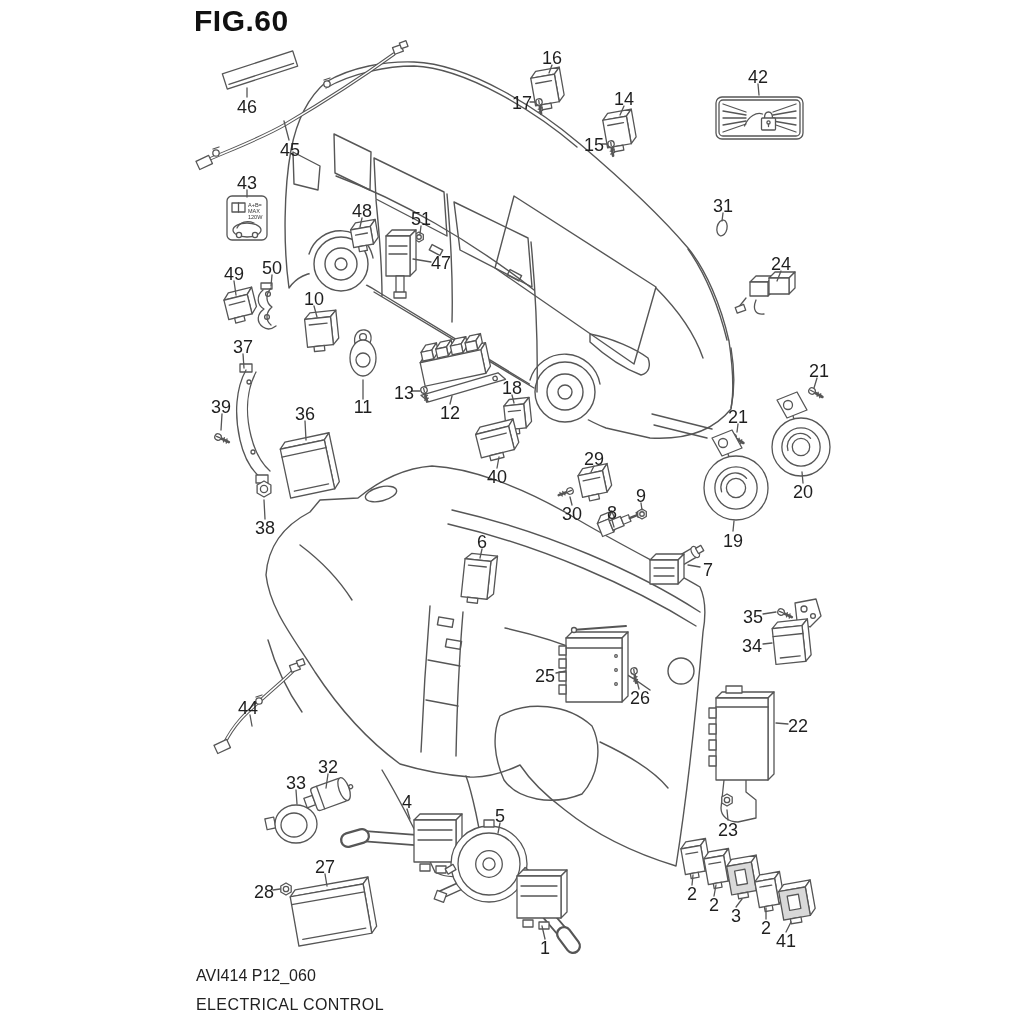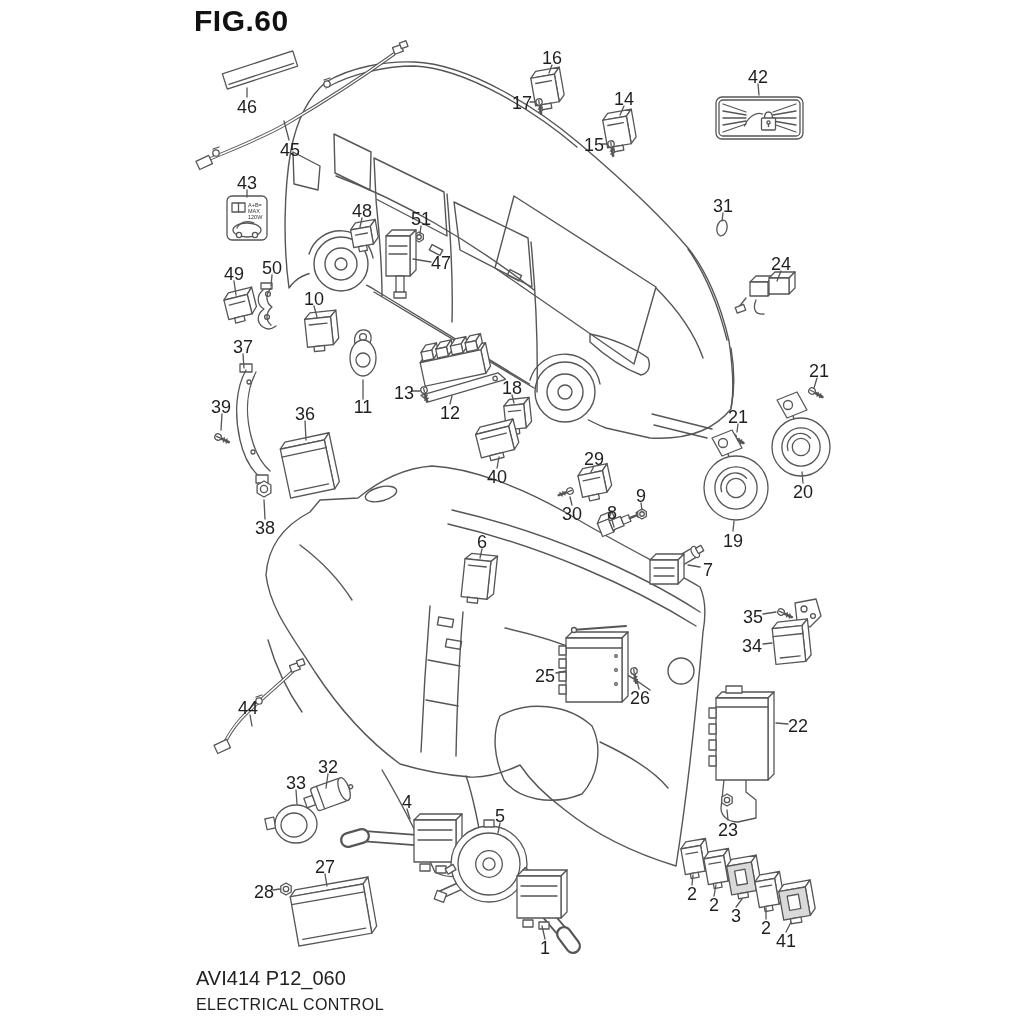--- a/index.html
+++ b/index.html
@@ -3,21 +3,21 @@
 <meta charset="utf-8">
 <style>
   html,body{margin:0;padding:0;}
   body{
     width:1024px;height:1024px;position:relative;background:#ffffff;
     font-family:"Liberation Sans", sans-serif;overflow:hidden;
   }
   #diagram{position:absolute;left:0;top:0;}
   .t{position:absolute;color:#1c1c1c;white-space:pre;}
   #fig-title{left:194px;top:4px;font-size:30px;font-weight:700;letter-spacing:0.5px;color:#111;text-align:center;}
-  #footer-code{left:196px;top:967px;font-size:20px;color:#222;}
+  #footer-code{left:196px;top:967px;font-size:16px;color:#222;}
   #footer-caption{left:196px;top:996px;font-size:16px;letter-spacing:0.4px;color:#222;}
   svg path,svg rect,svg circle,svg ellipse,svg polygon,svg line,svg polyline{
     stroke-linecap:round;stroke-linejoin:round;
   }
   .callout-text{font-family:"Liberation Sans",sans-serif;font-size:18px;fill:#1f1f1f;}
 </style>
 </head>
 <body>
 
 <svg id="diagram" width="1024" height="1024" viewBox="0 0 1024 1024">

